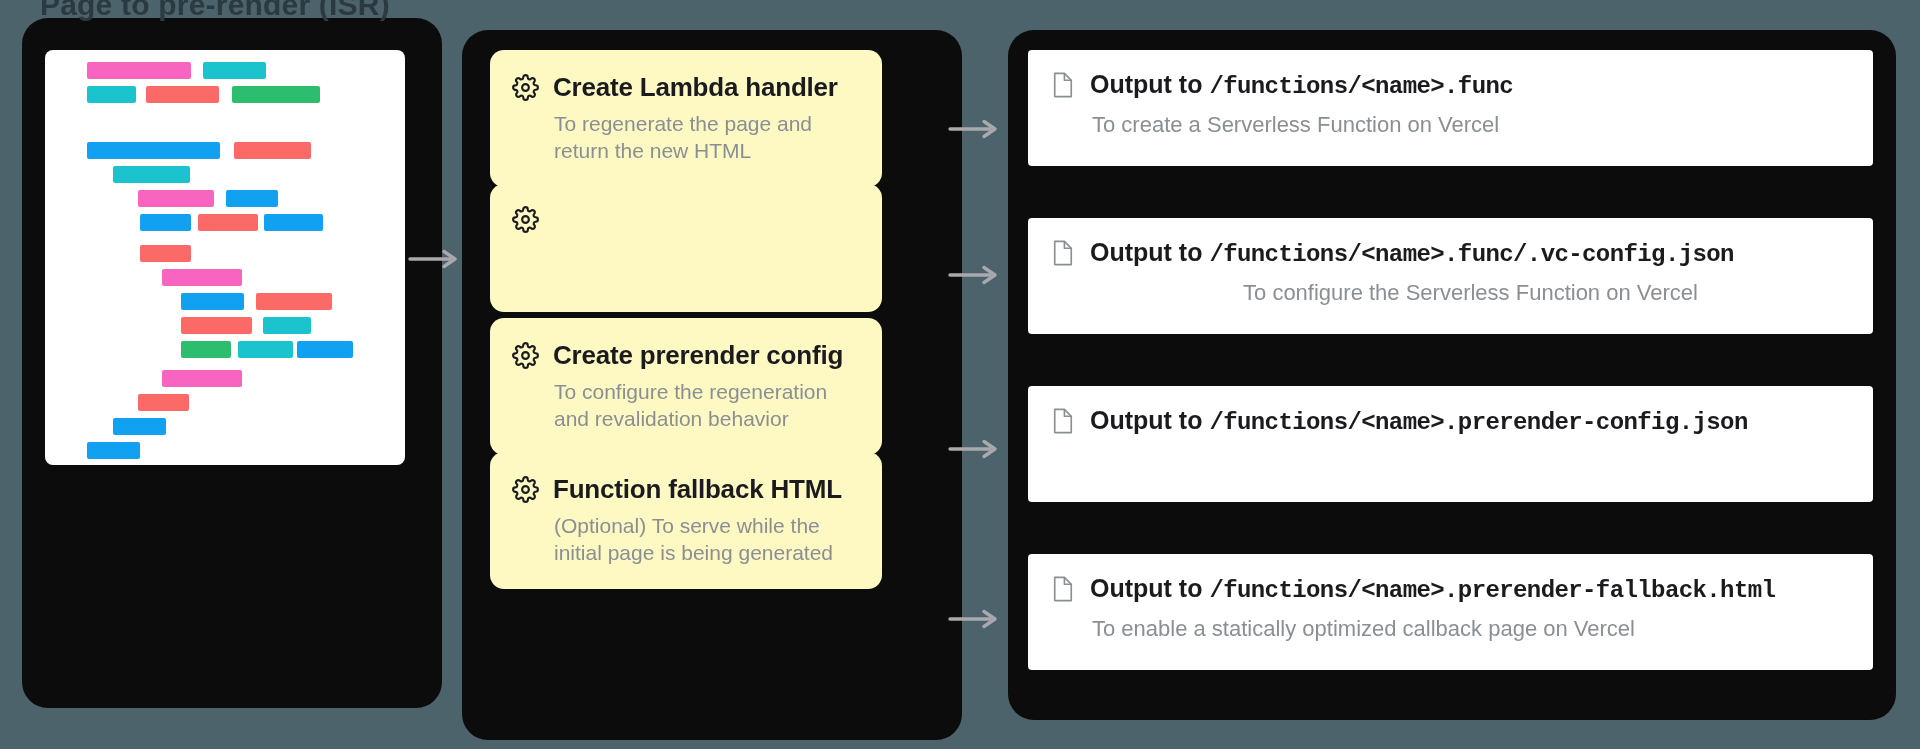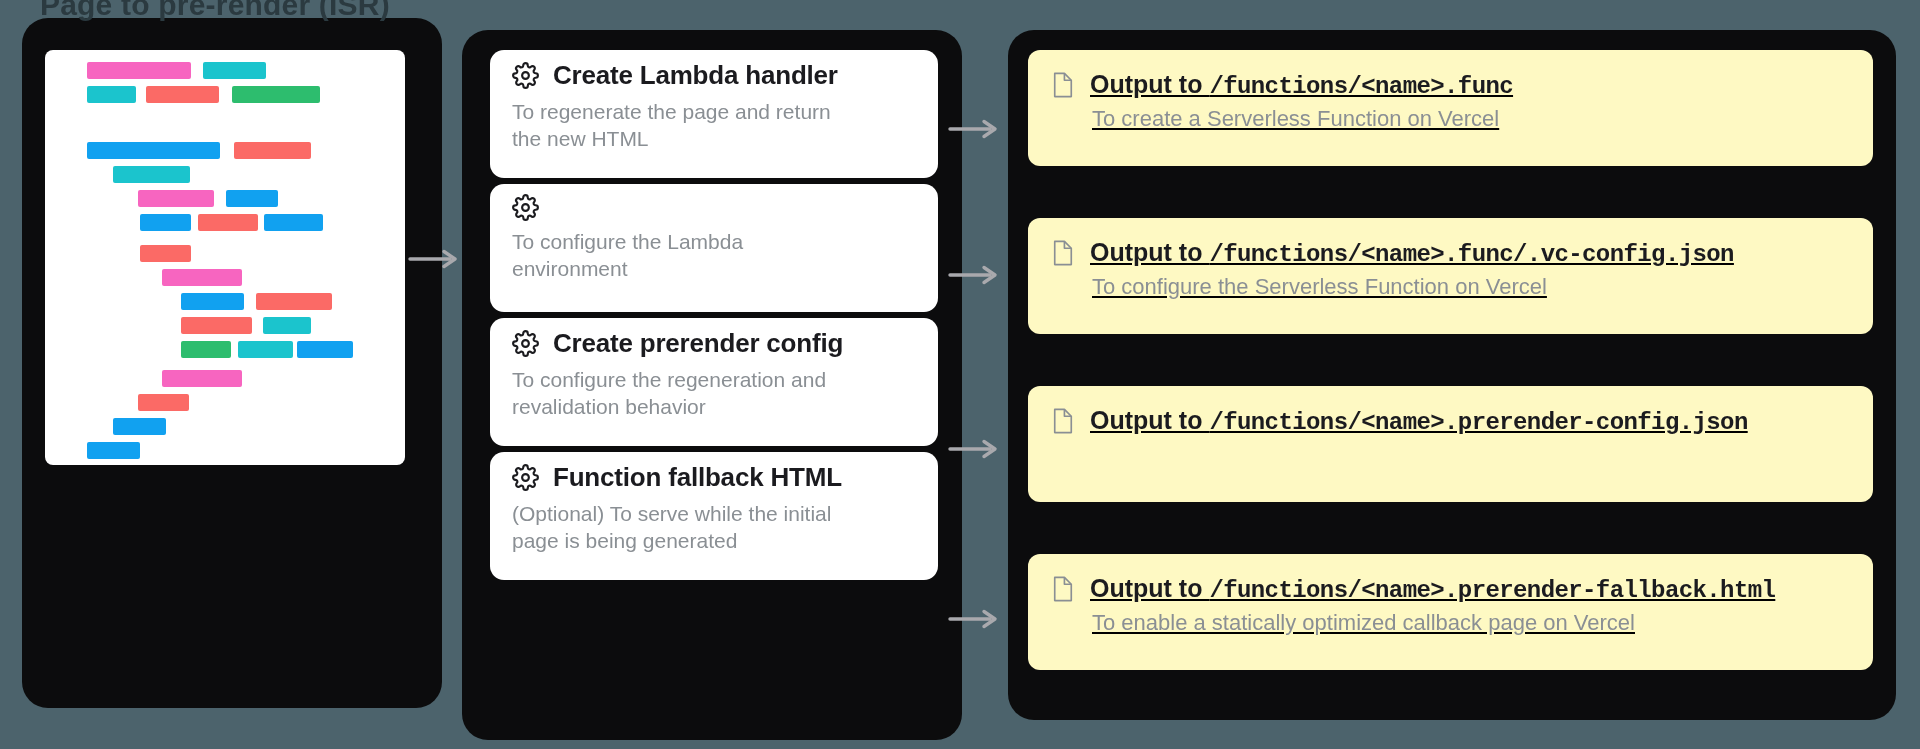--- a/index.html
+++ b/index.html
@@ -46,76 +46,76 @@
     position:absolute;
     display:flex;
     align-items:center;
   }
   .bar{ height:17px; border-radius:2px; }
 
   
   .step-card{
     position:absolute;
     left:490px;
-    width:448px;
-    background:#ffffff;
+    width:392px;
+    background:#fef9c3;
     border-radius:14px;
     box-sizing:border-box;
-    padding:10px 22px 22px 22px;
+    padding:22px 22px 22px 22px;
   }
   .step-head{
     display:flex;
     align-items:center;
     gap:14px;
   }
   .step-title{
     font-size:26px;
     font-weight:700;
     color:#1b1b1f;
     letter-spacing:-.2px;
   }
   .step-desc{
     margin-top:7px;
+    margin-left:42px;
     font-size:21px;
     line-height:1.30;
     color:#8a8f94;
     max-width:330px;
   }
 
   
   .out-card{
     position:absolute;
     left:1028px;
     width:845px;
-    background:#fef9c3;
-    border-radius:12px;
+    background:#ffffff;
+    border-radius:4px;
     box-sizing:border-box;
     padding:20px 24px;
-    text-decoration:underline;
   }
   .out-head{
     display:flex;
     align-items:center;
     gap:16px;
   }
   .out-title{
     font-size:25px;
     font-weight:700;
     color:#1b1b1f;
     font-stretch:condensed;
     white-space:nowrap;
   }
   .out-title .path{
     font-family:"Liberation Mono","DejaVu Sans Mono",monospace;
     font-size:24px;
     font-weight:700;
     letter-spacing:-.6px;
   }
   .out-desc{
-    margin-top:6px;
+    margin-top:12px;
     margin-left:40px;
     font-size:22px;
     color:#8a8f94;
     font-stretch:condensed;
     white-space:nowrap;
   }
 
   
   .icon{ display:inline-flex; flex:0 0 auto; }
 
@@ -205,21 +205,20 @@
     </div>
     <div class="step-card" style="top: 184px; min-height: 128px;">
       <div class="step-head">
         <span class="icon">
           <svg width="27" height="27" viewBox="0 0 24 24" fill="none" stroke="#1b1b1f" stroke-width="1.9" stroke-linecap="round" stroke-linejoin="round">
             <circle cx="12" cy="12" r="3"></circle>
             <path d="M19.4 15a1.65 1.65 0 0 0 .33 1.82l.06.06a2 2 0 1 1-2.83 2.83l-.06-.06a1.65 1.65 0 0 0-1.82-.33 1.65 1.65 0 0 0-1 1.51V21a2 2 0 1 1-4 0v-.09A1.65 1.65 0 0 0 9 19.4a1.65 1.65 0 0 0-1.82.33l-.06.06a2 2 0 1 1-2.83-2.83l.06-.06a1.65 1.65 0 0 0 .33-1.82 1.65 1.65 0 0 0-1.51-1H3a2 2 0 1 1 0-4h.09A1.65 1.65 0 0 0 4.6 9a1.65 1.65 0 0 0-.33-1.82l-.06-.06a2 2 0 1 1 2.83-2.83l.06.06A1.65 1.65 0 0 0 9 4.6a1.65 1.65 0 0 0 1-1.51V3a2 2 0 1 1 4 0v.09a1.65 1.65 0 0 0 1 1.51 1.65 1.65 0 0 0 1.82-.33l.06-.06a2 2 0 1 1 2.83 2.83l-.06.06a1.65 1.65 0 0 0-.33 1.82V9a1.65 1.65 0 0 0 1.51 1H21a2 2 0 1 1 0 4h-.09a1.65 1.65 0 0 0-1.51 1z"></path>
           </svg>
         </span>
       </div>
-      <div class="step-desc">To configure the Lambda environment</div>
     </div>
     <div class="step-card" style="top: 318px; min-height: 128px;">
       <div class="step-head">
         <span class="icon">
           <svg width="27" height="27" viewBox="0 0 24 24" fill="none" stroke="#1b1b1f" stroke-width="1.9" stroke-linecap="round" stroke-linejoin="round">
             <circle cx="12" cy="12" r="3"></circle>
             <path d="M19.4 15a1.65 1.65 0 0 0 .33 1.82l.06.06a2 2 0 1 1-2.83 2.83l-.06-.06a1.65 1.65 0 0 0-1.82-.33 1.65 1.65 0 0 0-1 1.51V21a2 2 0 1 1-4 0v-.09A1.65 1.65 0 0 0 9 19.4a1.65 1.65 0 0 0-1.82.33l-.06.06a2 2 0 1 1-2.83-2.83l.06-.06a1.65 1.65 0 0 0 .33-1.82 1.65 1.65 0 0 0-1.51-1H3a2 2 0 1 1 0-4h.09A1.65 1.65 0 0 0 4.6 9a1.65 1.65 0 0 0-.33-1.82l-.06-.06a2 2 0 1 1 2.83-2.83l.06.06A1.65 1.65 0 0 0 9 4.6a1.65 1.65 0 0 0 1-1.51V3a2 2 0 1 1 4 0v.09a1.65 1.65 0 0 0 1 1.51 1.65 1.65 0 0 0 1.82-.33l.06-.06a2 2 0 1 1 2.83 2.83l-.06.06a1.65 1.65 0 0 0-.33 1.82V9a1.65 1.65 0 0 0 1.51 1H21a2 2 0 1 1 0 4h-.09a1.65 1.65 0 0 0-1.51 1z"></path>
           </svg>
         </span>
         <span class="step-title">Create prerender config</span>
@@ -245,21 +244,21 @@
         <span class="icon">
           <svg width="22" height="26" viewBox="0 0 18 22" fill="none" stroke="#8a8f94" stroke-width="1.4" stroke-linejoin="round">
             <path d="M2 1.2h8.2L16 7v13.8H2z"></path>
             <path d="M10.2 1.2V7H16"></path>
           </svg>
         </span>
         <span class="out-title"><span>Output to </span><span class="path">/functions/&lt;name&gt;.func</span></span>
       </div>
       <div class="out-desc">To create a Serverless Function on Vercel</div>
     </div>
-    <div class="out-card" style="top: 218px; height: 116px;">
+    <div class="out-card" style="top: 218px; height: 116px; text-align: center;">
       <div class="out-head">
         <span class="icon">
           <svg width="22" height="26" viewBox="0 0 18 22" fill="none" stroke="#8a8f94" stroke-width="1.4" stroke-linejoin="round">
             <path d="M2 1.2h8.2L16 7v13.8H2z"></path>
             <path d="M10.2 1.2V7H16"></path>
           </svg>
         </span>
         <span class="out-title"><span>Output to </span><span class="path">/functions/&lt;name&gt;.func/.vc-config.json</span></span>
       </div>
       <div class="out-desc">To configure the Serverless Function on Vercel</div>

